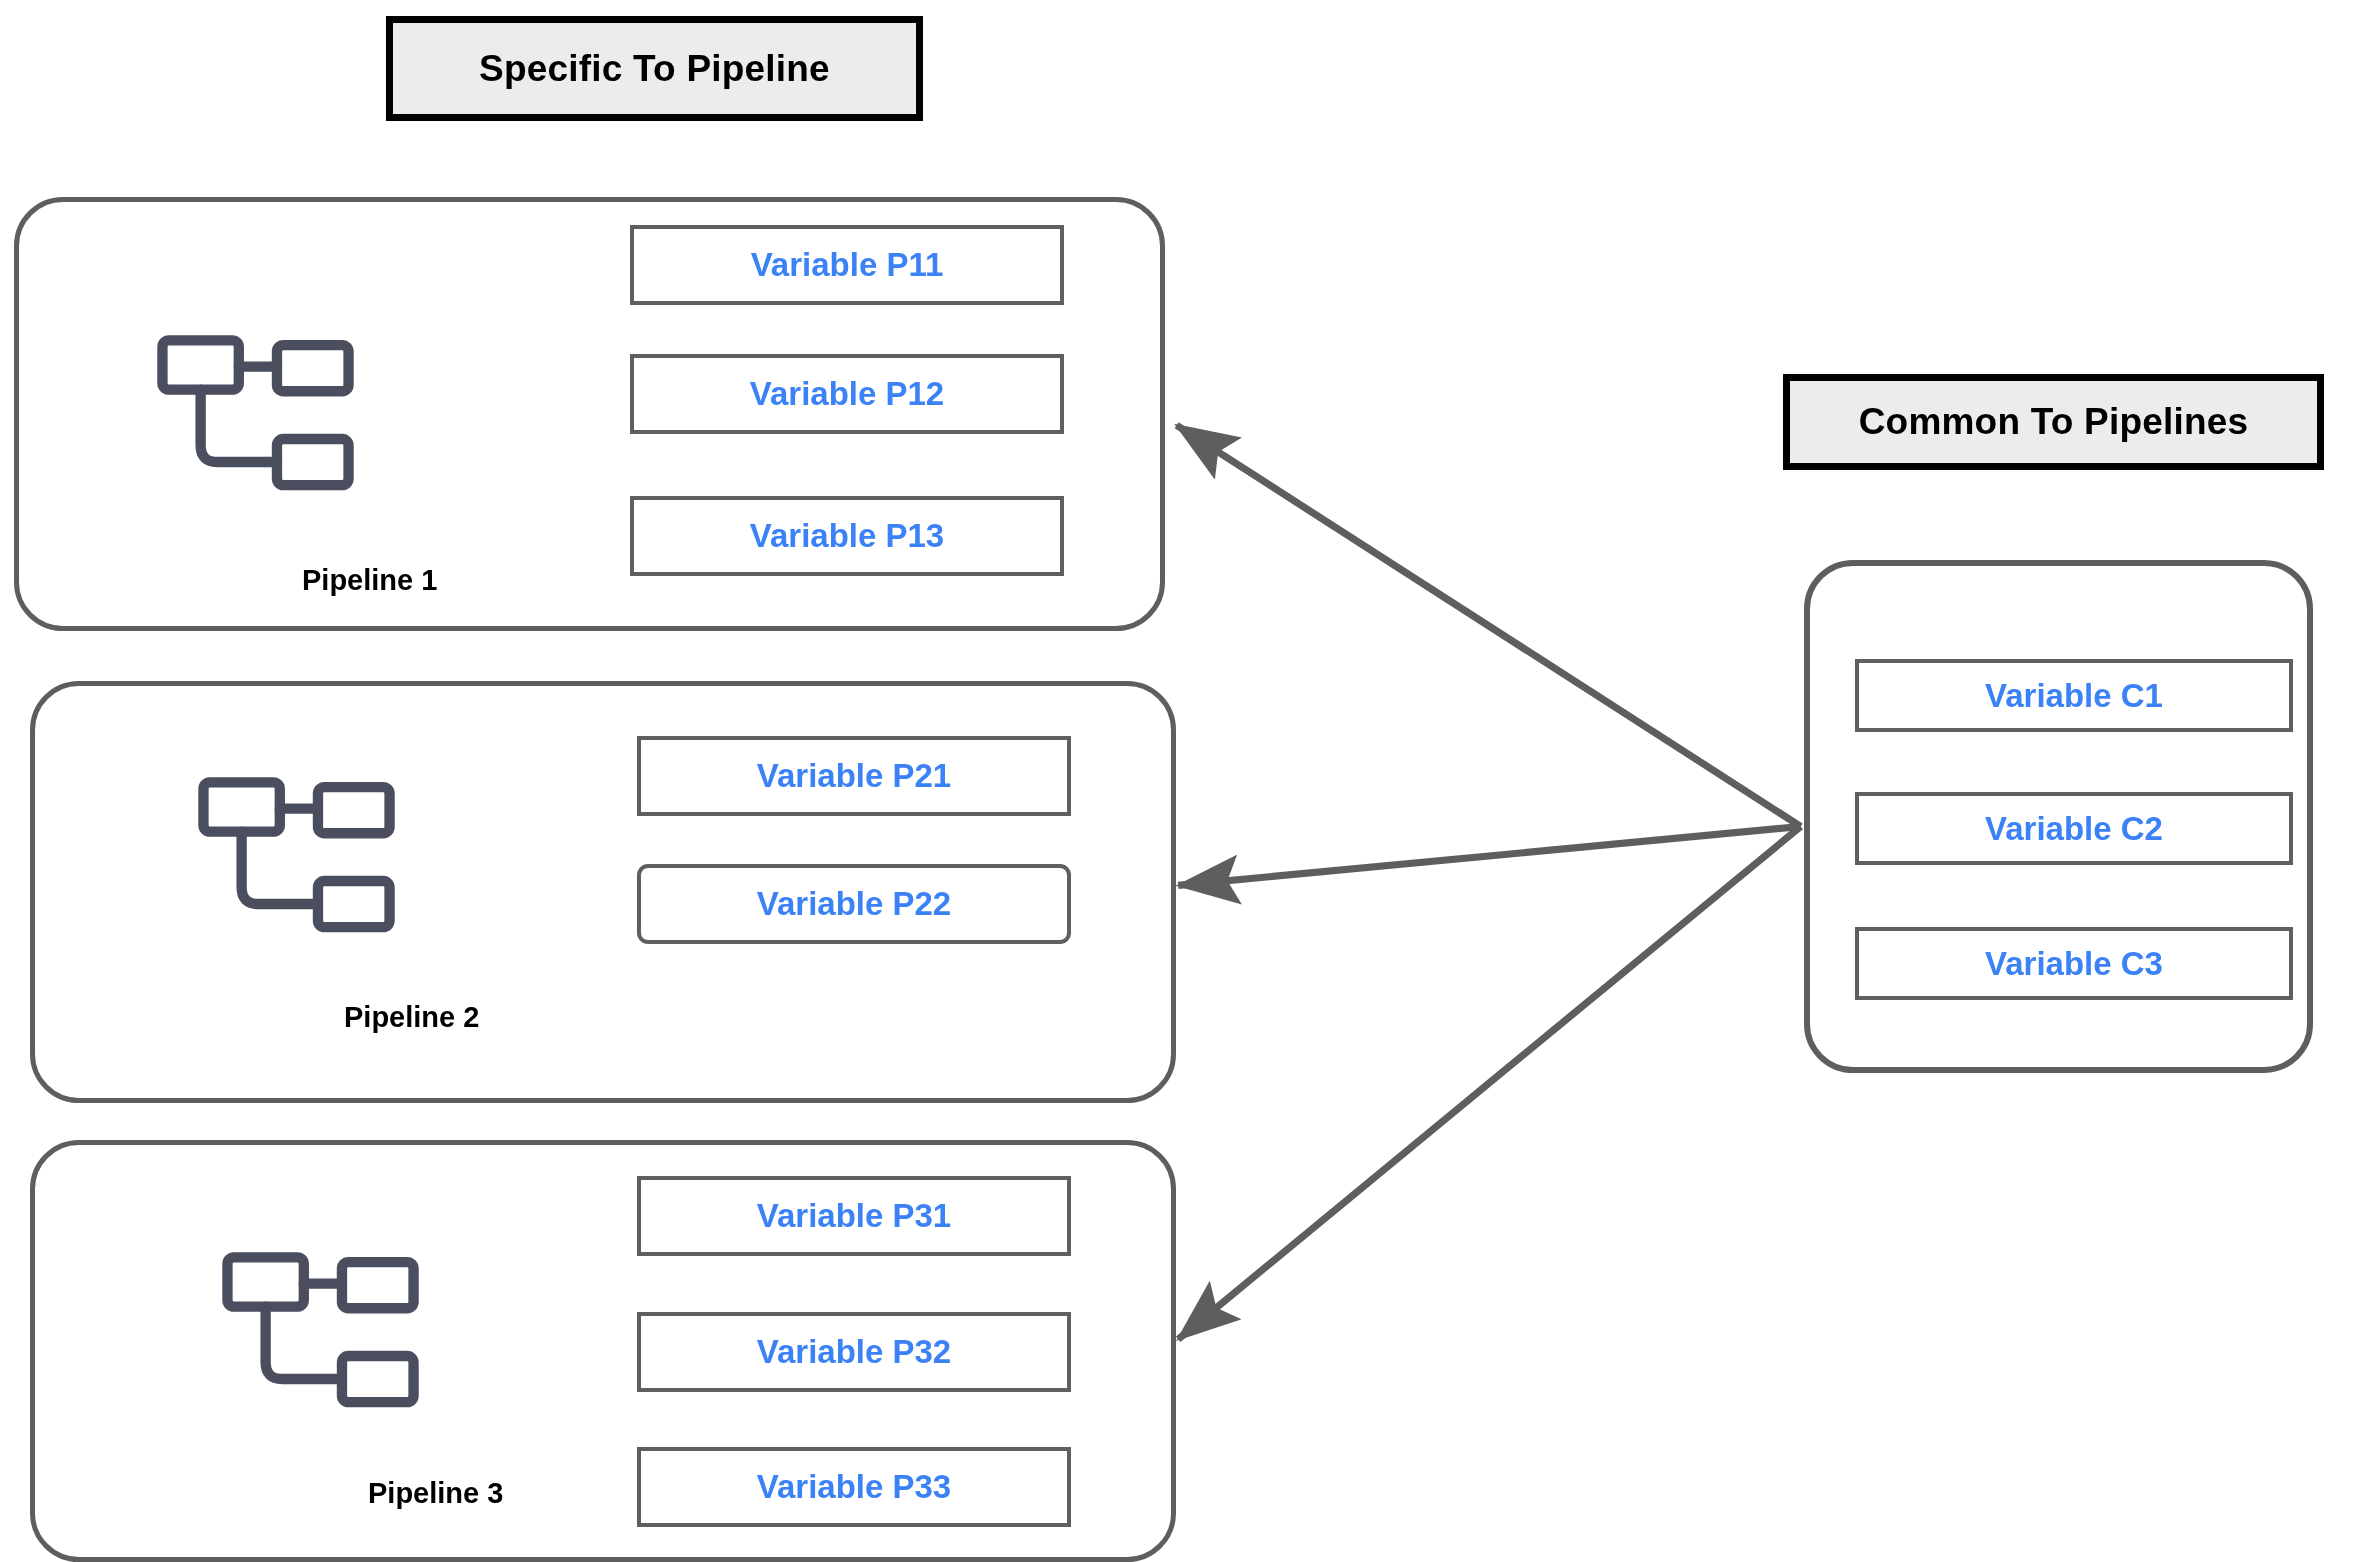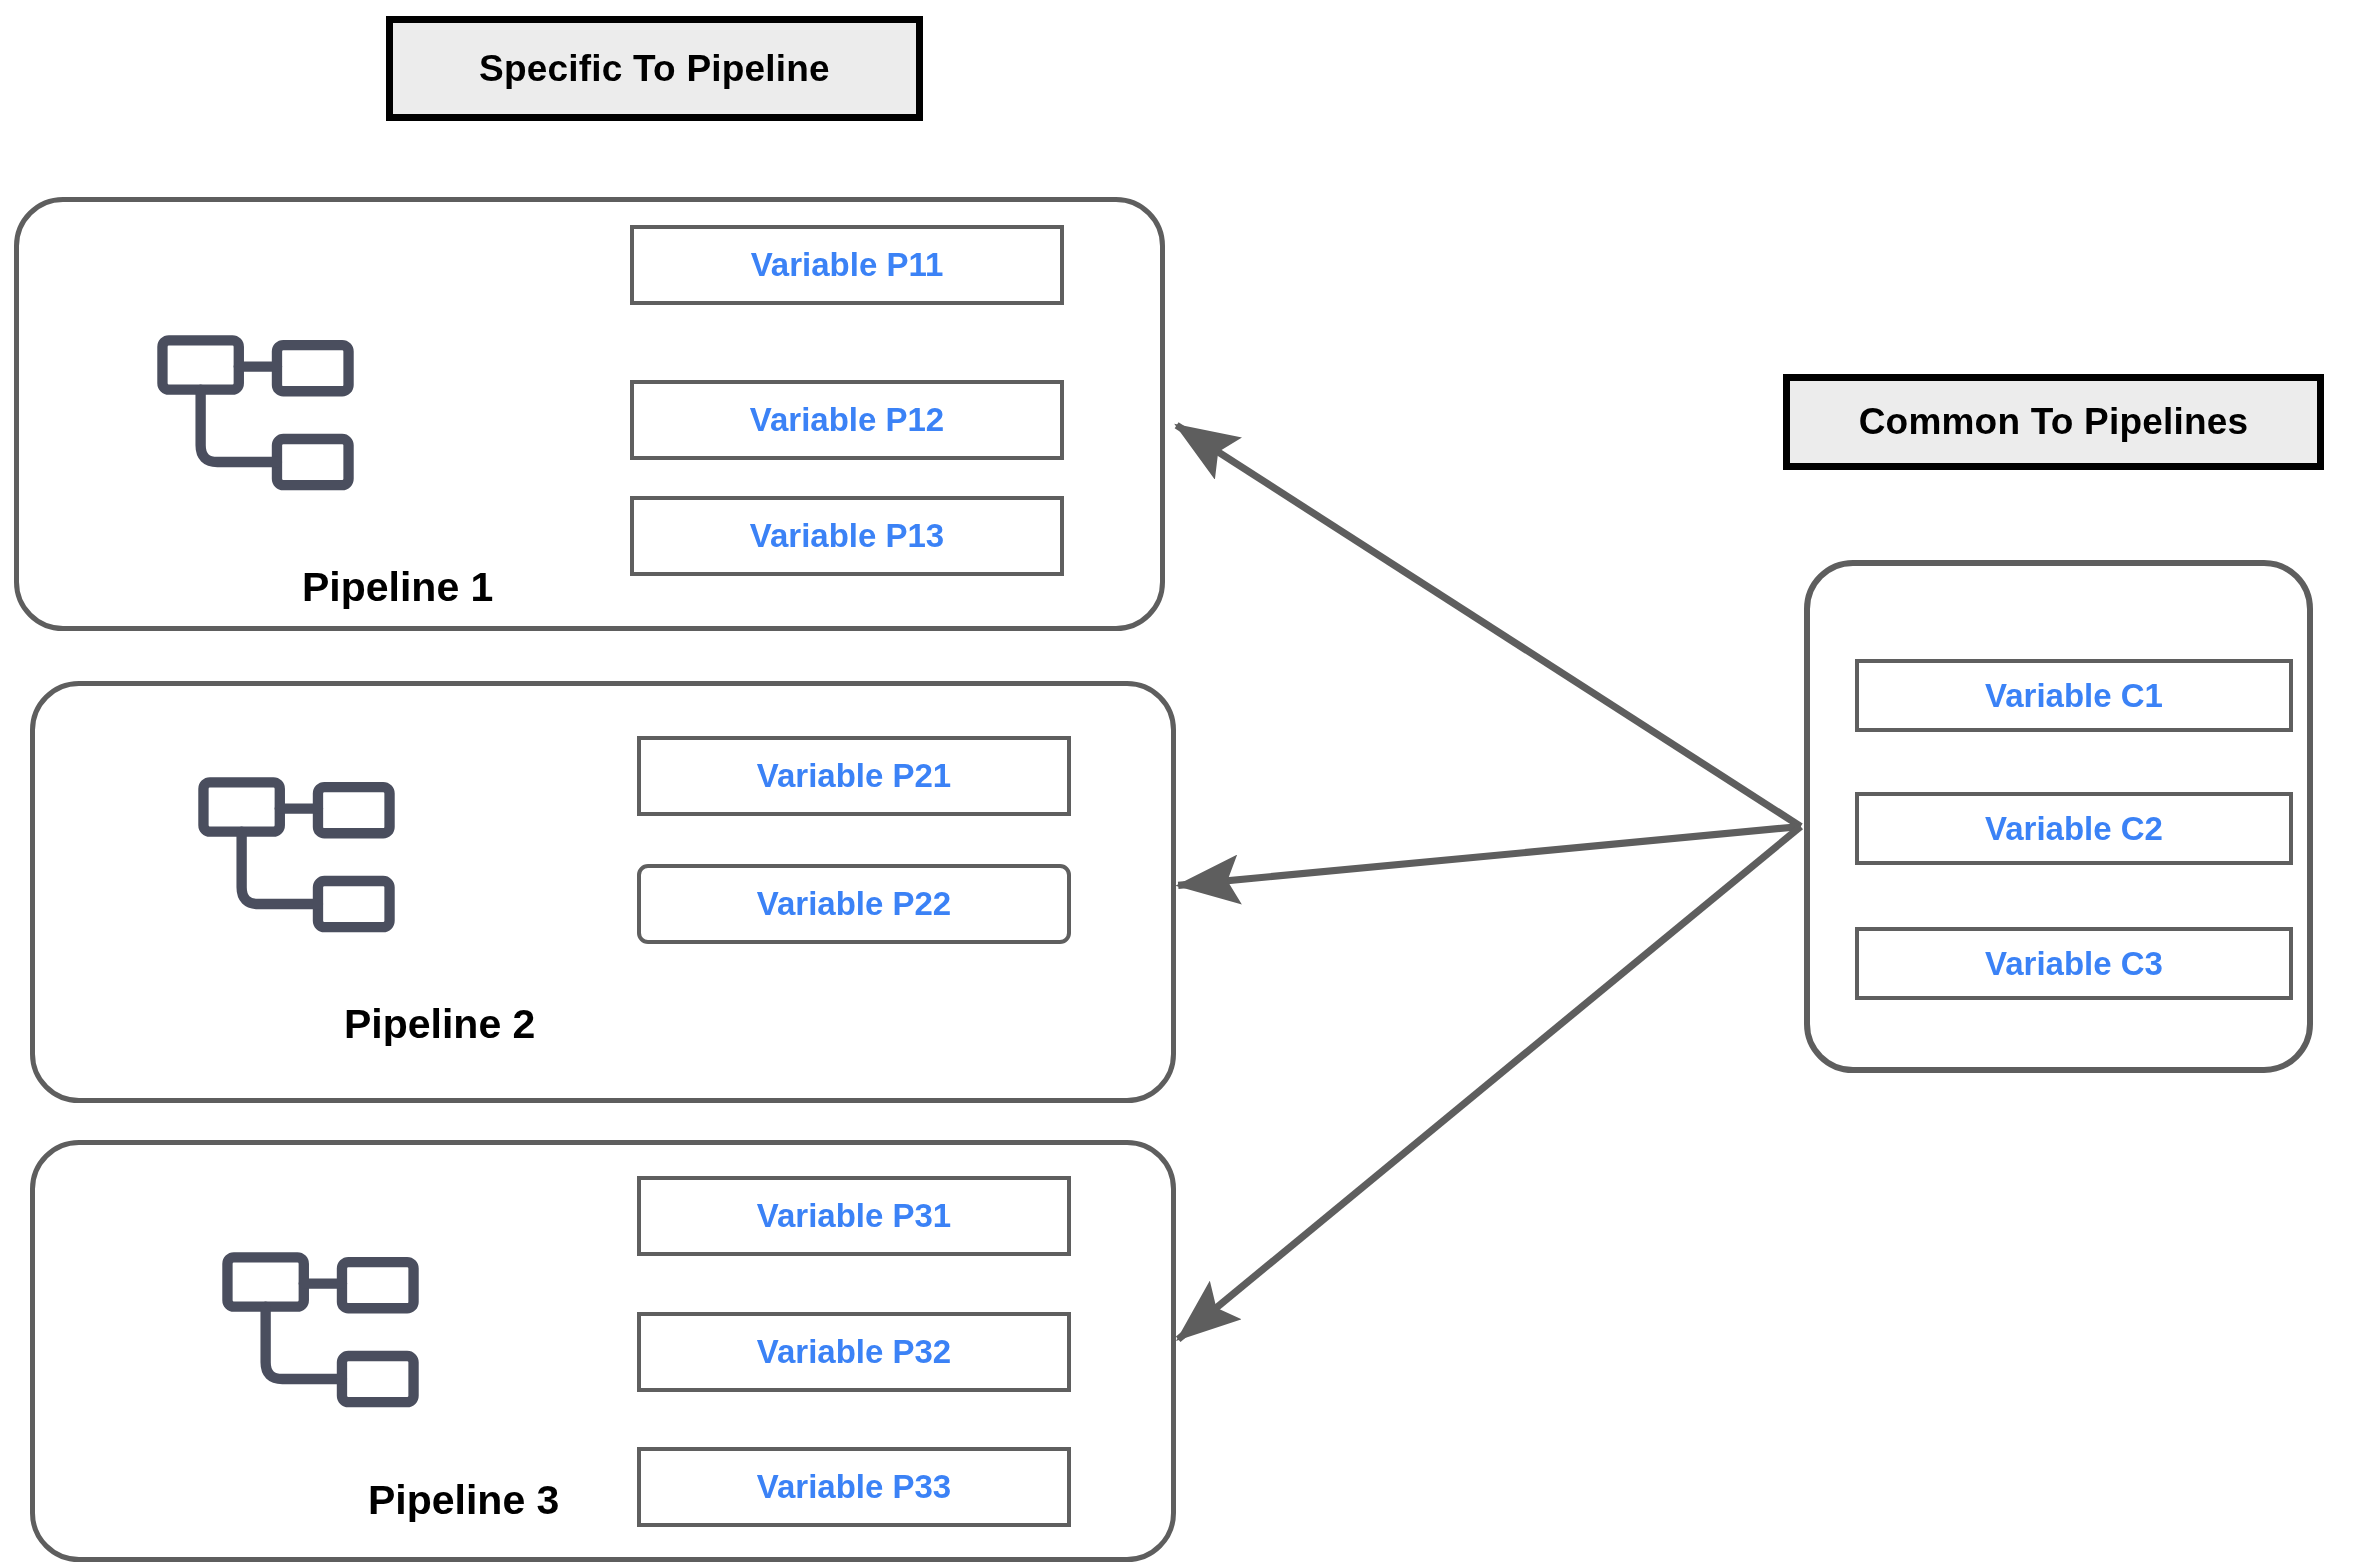--- a/index.html
+++ b/index.html
@@ -72,21 +72,21 @@
     font-weight: bold;
     font-size: 33px;
     color: #3b82f6;
     white-space: nowrap;
   }
   .var-box.pipeline-var { width: 434px; height: 80px; left: 630px; }
   .var-box.common-var   { width: 438px; height: 73px;  left: 1855px; }
 
   
   #var-p11 { top: 225px; }
-  #var-p12 { top: 380px; }
+  #var-p12 { top: 354px; }
   #var-p13 { top: 496px; }
   
   #var-p21 { top: 736px;  left: 637px; }
   #var-p22 { top: 864px; left: 637px; border-radius: 11px; }
   
   #var-p31 { top: 1176px; left: 637px; }
   #var-p32 { top: 1312px; left: 637px; }
   #var-p33 { top: 1447px; left: 637px; text-align: center; }
   
   #var-c1 { top: 659px; }
@@ -100,21 +100,21 @@
     height: 167px;
   }
   #icon-pipeline-1 { left: 156px; top: 334px; }
   #icon-pipeline-2 { left: 197px; top: 776px; }
   #icon-pipeline-3 { left: 221px; top: 1251px; }
 
   
   .pipeline-label {
     position: absolute;
     font-weight: bold;
-    font-size: 41px;
+    font-size: 29px;
     color: #000000;
     white-space: nowrap;
   }
   #label-pipeline-1 { left: 302px; top: 564px; }
   #label-pipeline-2 { left: 344px; top: 1001px; }
   #label-pipeline-3 { left: 368px; top: 1477px; }
 
   
   #arrow-layer {
     position: absolute;

